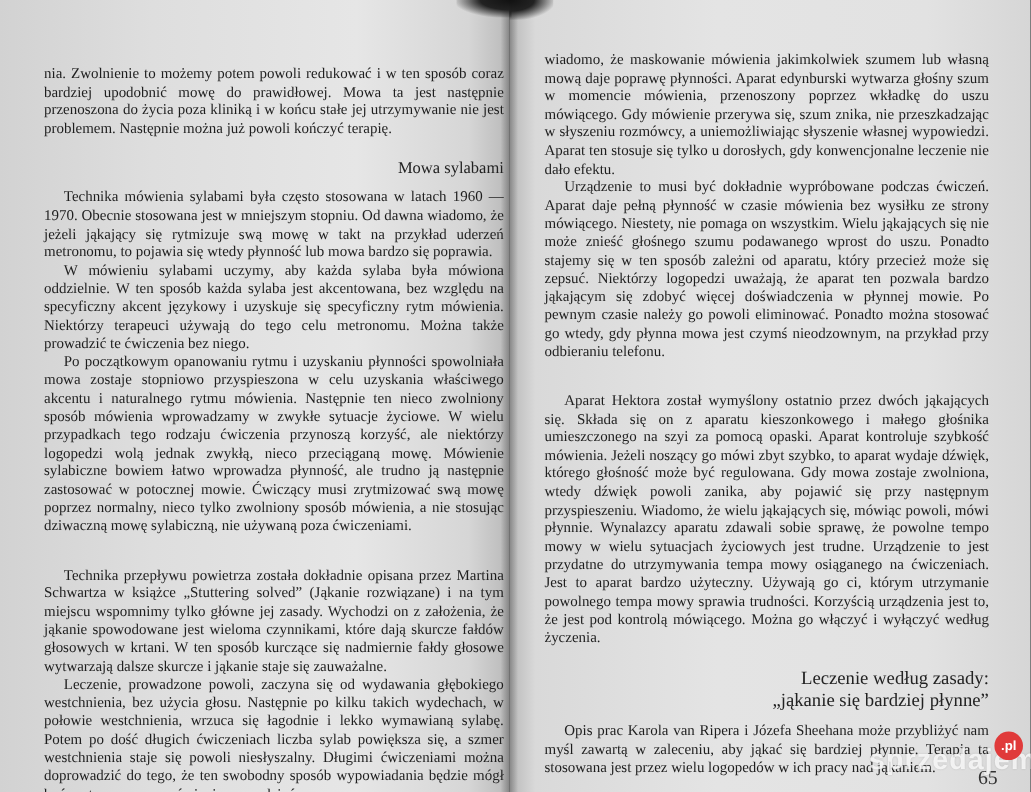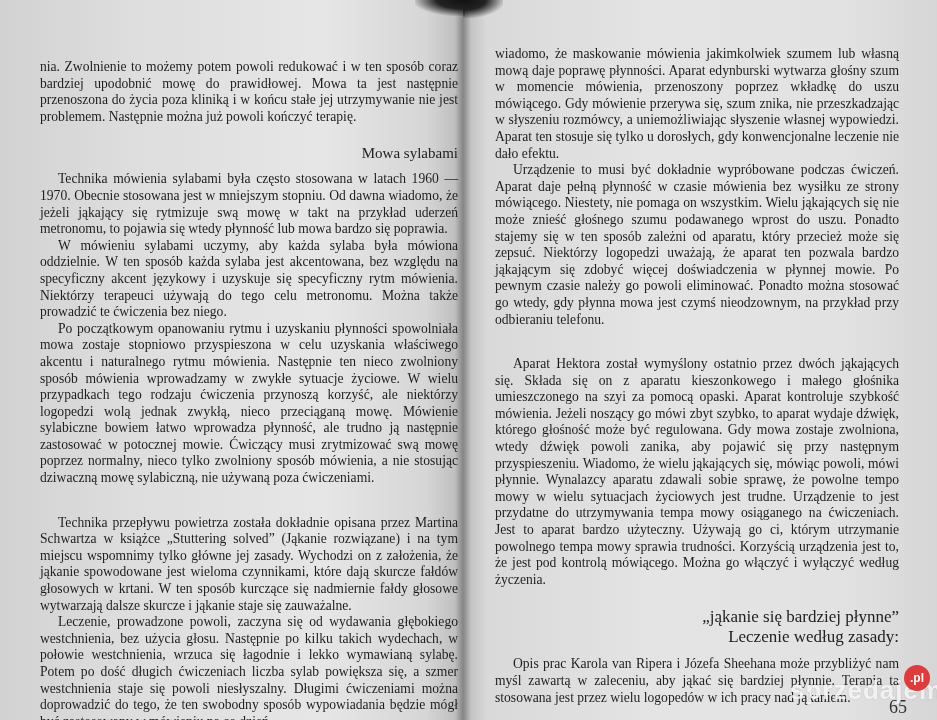--- a/index.html
+++ b/index.html
@@ -92,22 +92,22 @@
   </div>
   <div class="page page-right">
     <div class="col" id="right-col">
         <p class="noindent">wiadomo, że maskowanie mówienia jakimkolwiek szumem lub własną mową daje poprawę płynności. Aparat edynburski wytwarza głośny szum w momencie mówienia, przenoszony poprzez wkładkę do uszu mówiącego. Gdy mówienie przerywa się, szum znika, nie przeszkadzając w słyszeniu rozmówcy, a uniemożliwiając słyszenie własnej wypowiedzi. Aparat ten stosuje się tylko u dorosłych, gdy konwencjonalne leczenie nie dało efektu.</p>
         <p>Urządzenie to musi być dokładnie wypróbowane podczas ćwiczeń. Aparat daje pełną płynność w czasie mówienia bez wysiłku ze strony mówiącego. Niestety, nie pomaga on wszystkim. Wielu jąkających się nie może znieść głośnego szumu podawanego wprost do uszu. Ponadto stajemy się w ten sposób zależni od aparatu, który przecież może się zepsuć. Niektórzy logopedzi uważają, że aparat ten pozwala bardzo jąkającym się zdobyć więcej doświadczenia w płynnej mowie. Po pewnym czasie należy go powoli eliminować. Ponadto można stosować go wtedy, gdy płynna mowa jest czymś nieodzownym, na przykład przy odbieraniu telefonu.</p>
         <div class="gap-title-before"></div>
         <div class="gap-title-after"></div>
         <p>Aparat Hektora został wymyślony ostatnio przez dwóch jąkających się. Składa się on z aparatu kieszonkowego i małego głośnika umieszczonego na szyi za pomocą opaski. Aparat kontroluje szybkość mówienia. Jeżeli noszący go mówi zbyt szybko, to aparat wydaje dźwięk, którego głośność może być regulowana. Gdy mowa zostaje zwolniona, wtedy dźwięk powoli zanika, aby pojawić się przy następnym przyspieszeniu. Wiadomo, że wielu jąkających się, mówiąc powoli, mówi płynnie. Wynalazcy aparatu zdawali sobie sprawę, że powolne tempo mowy w wielu sytuacjach życiowych jest trudne. Urządzenie to jest przydatne do utrzymywania tempa mowy osiąganego na ćwiczeniach. Jest to aparat bardzo użyteczny. Używają go ci, którym utrzymanie powolnego tempa mowy sprawia trudności. Korzyścią urządzenia jest to, że jest pod kontrolą mówiącego. Można go włączyć i wyłączyć według życzenia.</p>
         <div class="gap-title-before"></div>
         <h2 class="big">
+          <div>Leczenie według zasady:</div>
           <div>„jąkanie się bardziej płynne”</div>
-          <div>Leczenie według zasady:</div>
         </h2>
         <div class="gap-title-after"></div>
         <p>Opis prac Karola van Ripera i Józefa Sheehana może przybliżyć nam myśl zawartą w zaleceniu, aby jąkać się bardziej płynnie. Terapia ta stosowana jest przez wielu logopedów w ich pracy nad jąkaniem.</p>
         <div class="gap-title-before"></div>
       </div>
     <div class="page-number">65</div>
   </div>
   <div class="gutter"></div>
   <div class="top-shadow-left"></div>
   <div class="top-shadow-right"></div>

